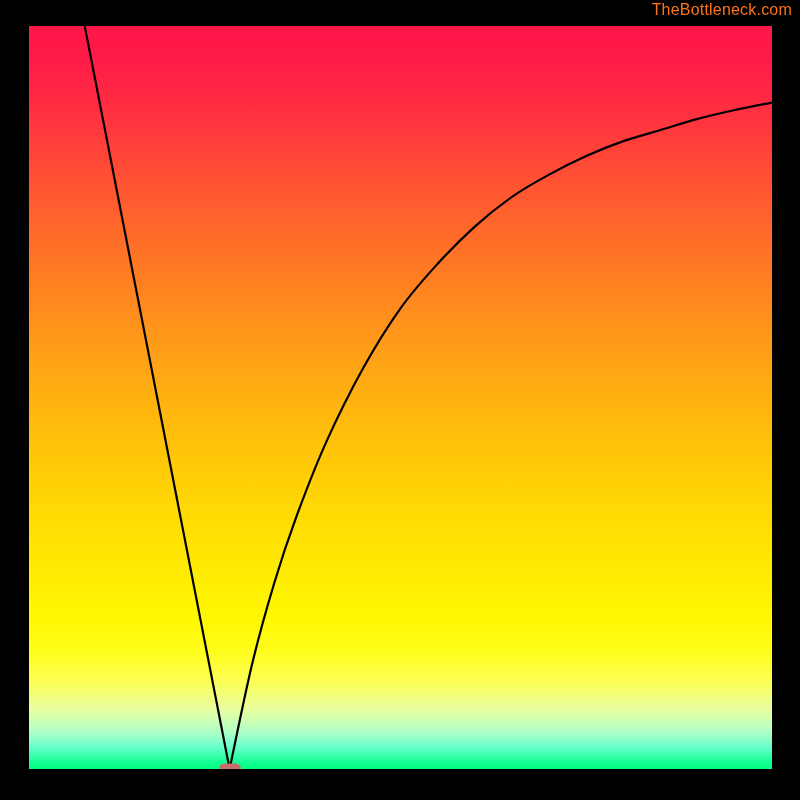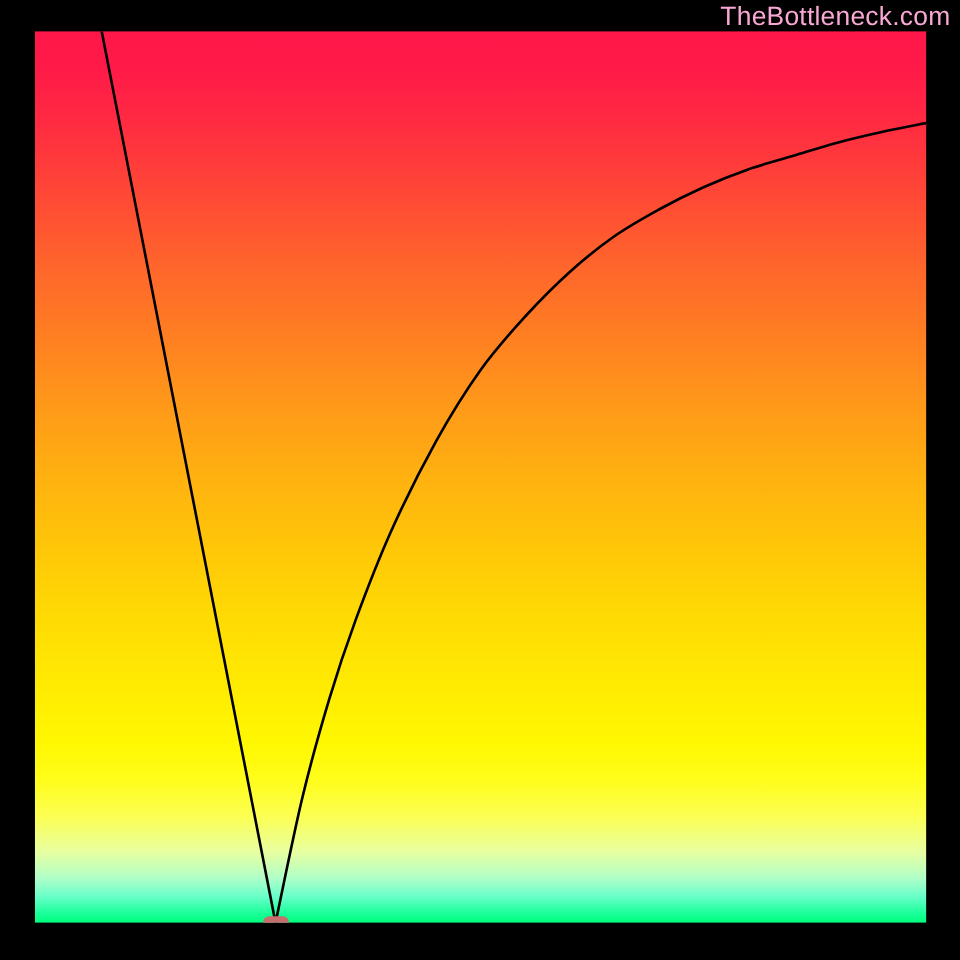--- a/index.html
+++ b/index.html
@@ -13,22 +13,22 @@
   }
   .wrap {
     position: relative;
     width: 800px;
     height: 800px;
   }
   .watermark {
     position: absolute;
     top: 1px;
     right: 8px;
-    color: #f9a8d4;
-    font-size: 22px;
+    color: #f97316;
+    font-size: 16px;
     letter-spacing: 0.2px;
     z-index: 5;
     font-weight: 500;
   }
   .plot {
     position: absolute;
     left: 29px;
     top: 26px;
     width: 743px;
     height: 743px;

